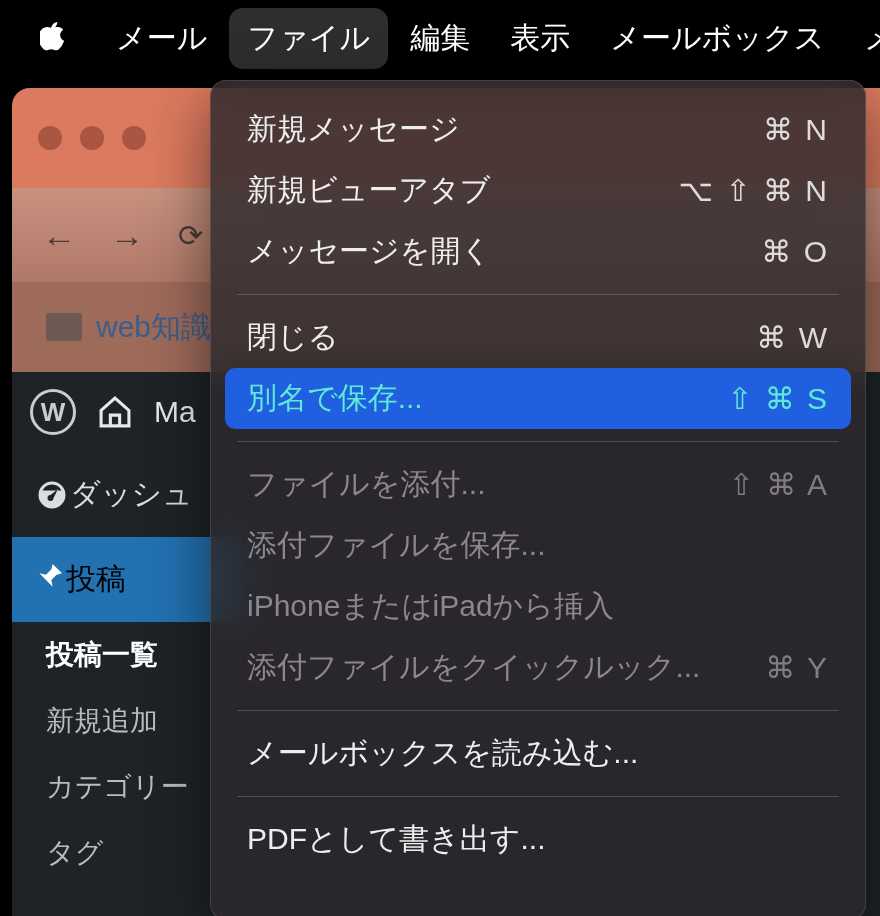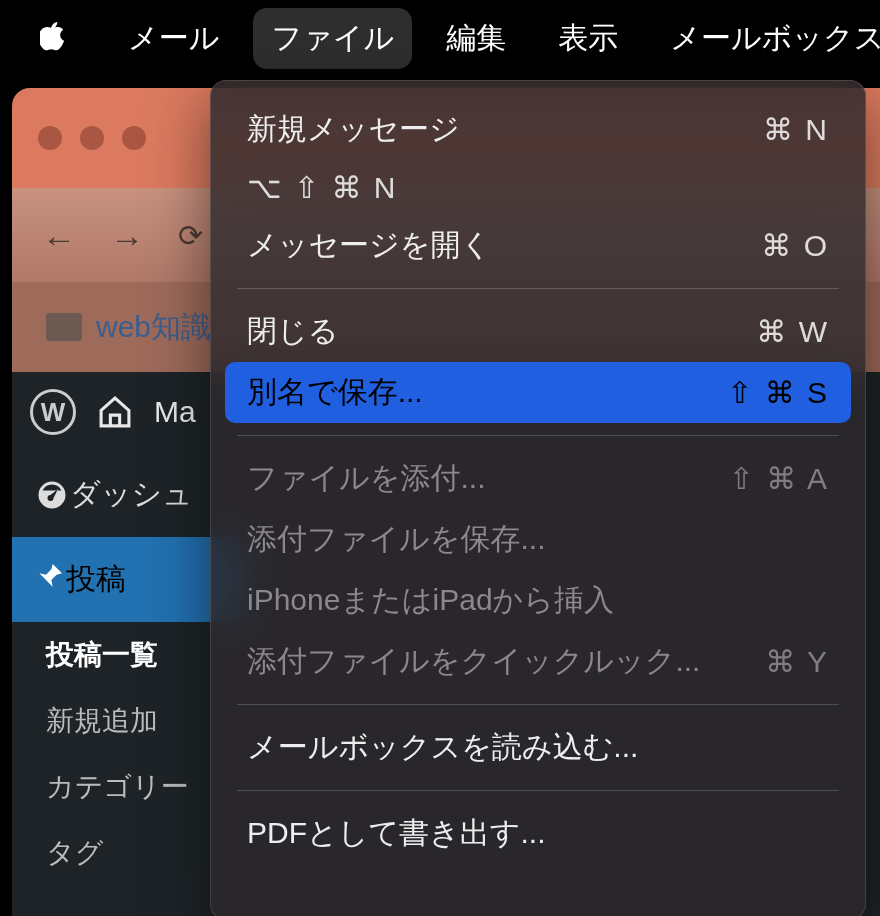--- a/index.html
+++ b/index.html
@@ -13,21 +13,21 @@
     color: #fff;
   }
 
   
   .menubar {
     height: 76px;
     background: #000;
     display: flex;
     align-items: center;
     padding-left: 40px;
-    gap: 16px;
+    gap: 4px;
     font-size: 30px;
   }
   .menubar .apple {
     width: 30px; height: 34px;
     margin-right: 26px;
     display:flex;align-items:center;justify-content:center;
     color:#fff;
   }
   .menubar .menuitem {
     padding: 10px 18px;
@@ -141,21 +141,21 @@
     justify-content:space-between;
     align-items:center;
     padding: 10px 22px;
     font-size: 30px;
     color:#eee;
     border-radius: 10px;
     margin: 0 6px;
     gap: 37px;
   }
   .dropdown .row.disabled { color:#8b878b; }
-  .dropdown .row.highlight { background:#1f5fe0; color:#000000; }
+  .dropdown .row.highlight { background:#1f5fe0; color:#5eead4; }
   .dropdown .shortcut {
     font-size: 30px;
     letter-spacing: 2px;
     color:inherit;
     opacity:.9;
   }
   .dropdown hr {
     border:none;border-top:1px solid rgba(255,255,255,.18);
     margin: 12px 18px;
   }
@@ -230,20 +230,21 @@
     </div>
   </div>
 </div>
 
 <div class="dropdown">
   <div class="row">
     <span>新規メッセージ</span>
     <span class="shortcut">⌘ N</span>
   </div>
   <div class="row">
+    <span>新規ビューアタブ</span>
     <span class="shortcut">⌥ ⇧ ⌘ N</span>
   </div>
   <div class="row">
     <span>メッセージを開く</span>
     <span class="shortcut">⌘ O</span>
   </div>
   <hr>
   <div class="row">
     <span>閉じる</span>
     <span class="shortcut">⌘ W</span>

